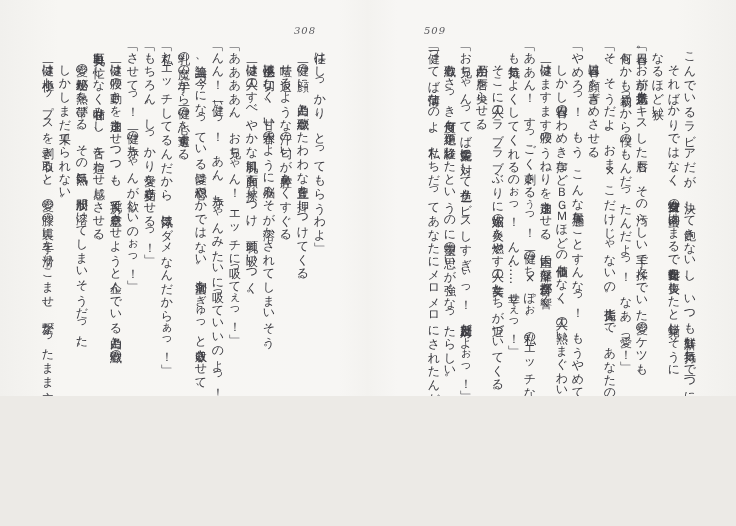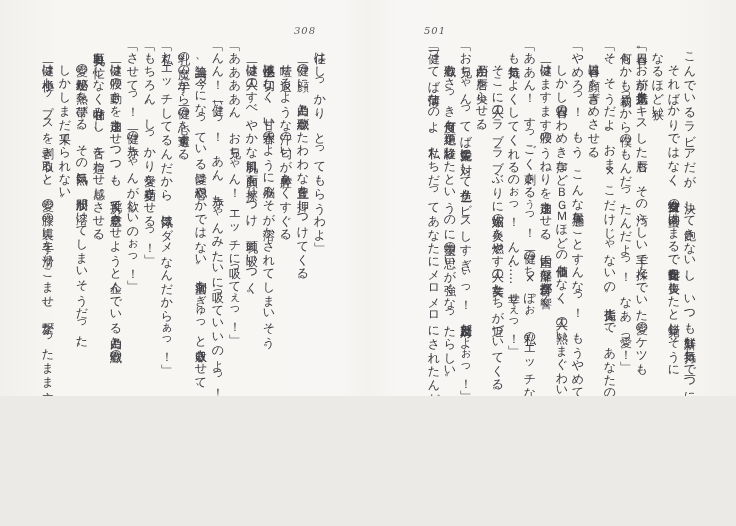--- a/index.html
+++ b/index.html
@@ -44,21 +44,21 @@
   }
   .page-right p { line-height: 16px; }
   .page-left  p { line-height: 17px; }
   .page p.indent { text-indent: 12px; }
 </style>
 </head>
 <body>
 
 <div class="screen">
   <span class="page-num num-left">308</span>
-  <span class="page-num num-right">501</span>
+  <span class="page-num num-right">509</span>
 
   <div class="page page-right">
       <p>こんでいるラビアだが、決して飽きないし、いつも新鮮な気持ちで一つになれた。</p>
       <p class="indent">そればかりではなく、彼女自身の蜜肉はまるで昨日処女を喪失したと錯覚しそうに</p>
       <p>なるほど狭い。</p>
       <p>「春日。お前が意気揚々とキスした唇も、その汚らしい手で揉んでいた愛のケツも、</p>
       <p>何もかも最初っから僕のもんだったんだよっ！　なあ、愛っ！」</p>
       <p>「そ、そうだよ。おま×こだけじゃないの。指先まで、あなたのものなのぉっ！」</p>
       <p class="indent">春日は顔を青ざめさせる。</p>
       <p>「やめろっ！　もう、こんな馬鹿なことすんなっ！　もうやめてくれっ！」</p>

